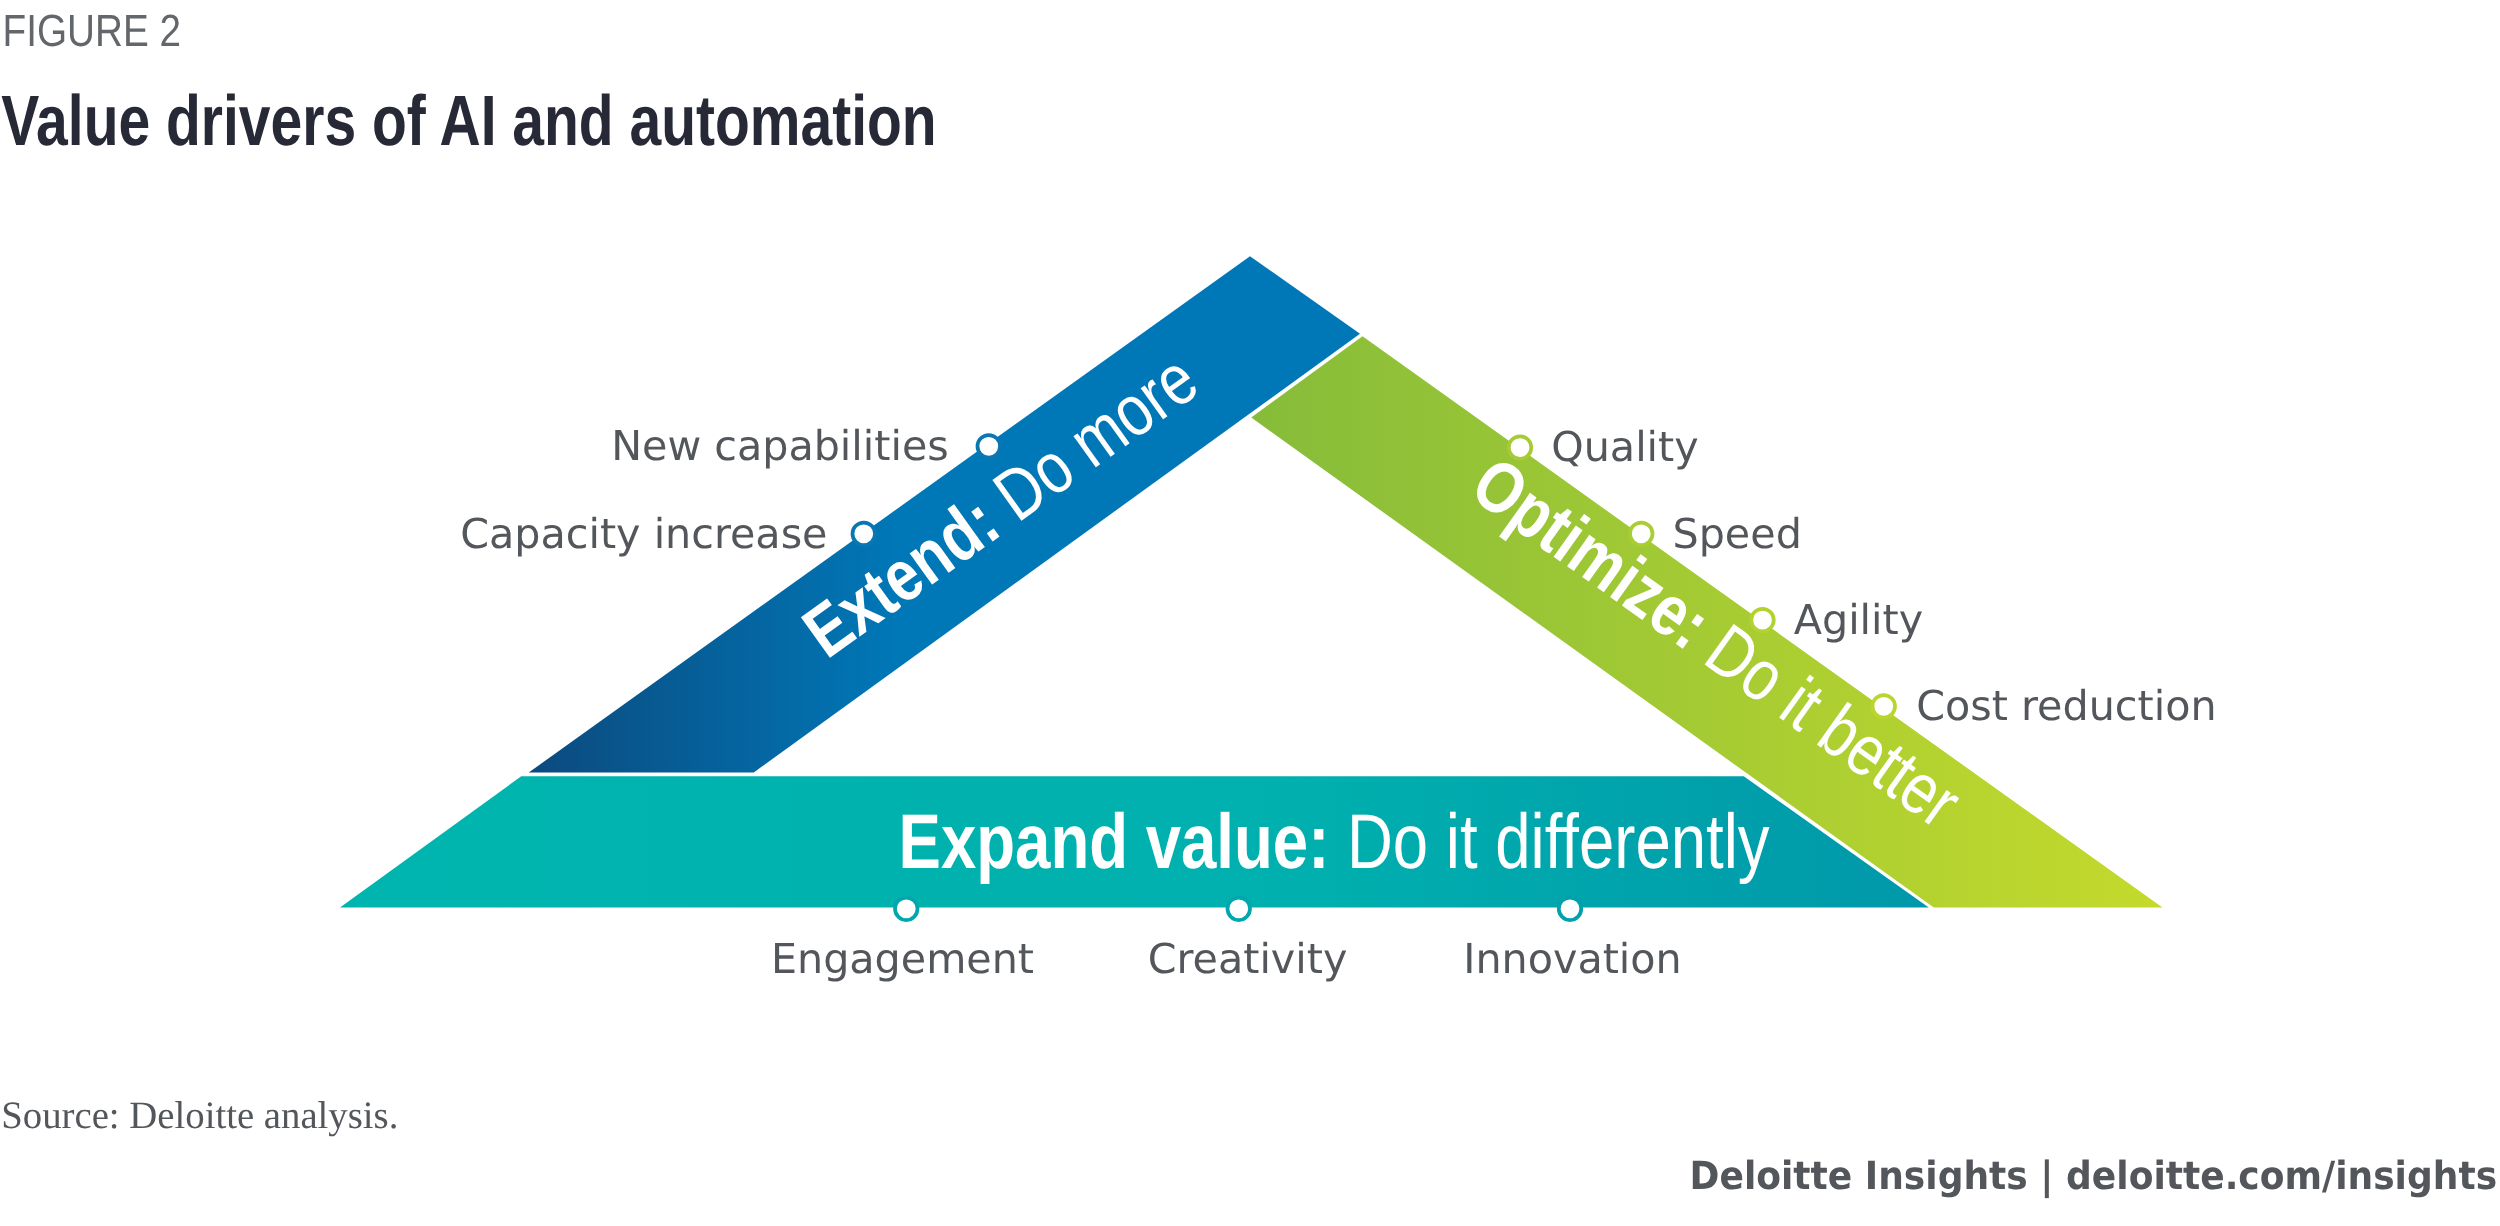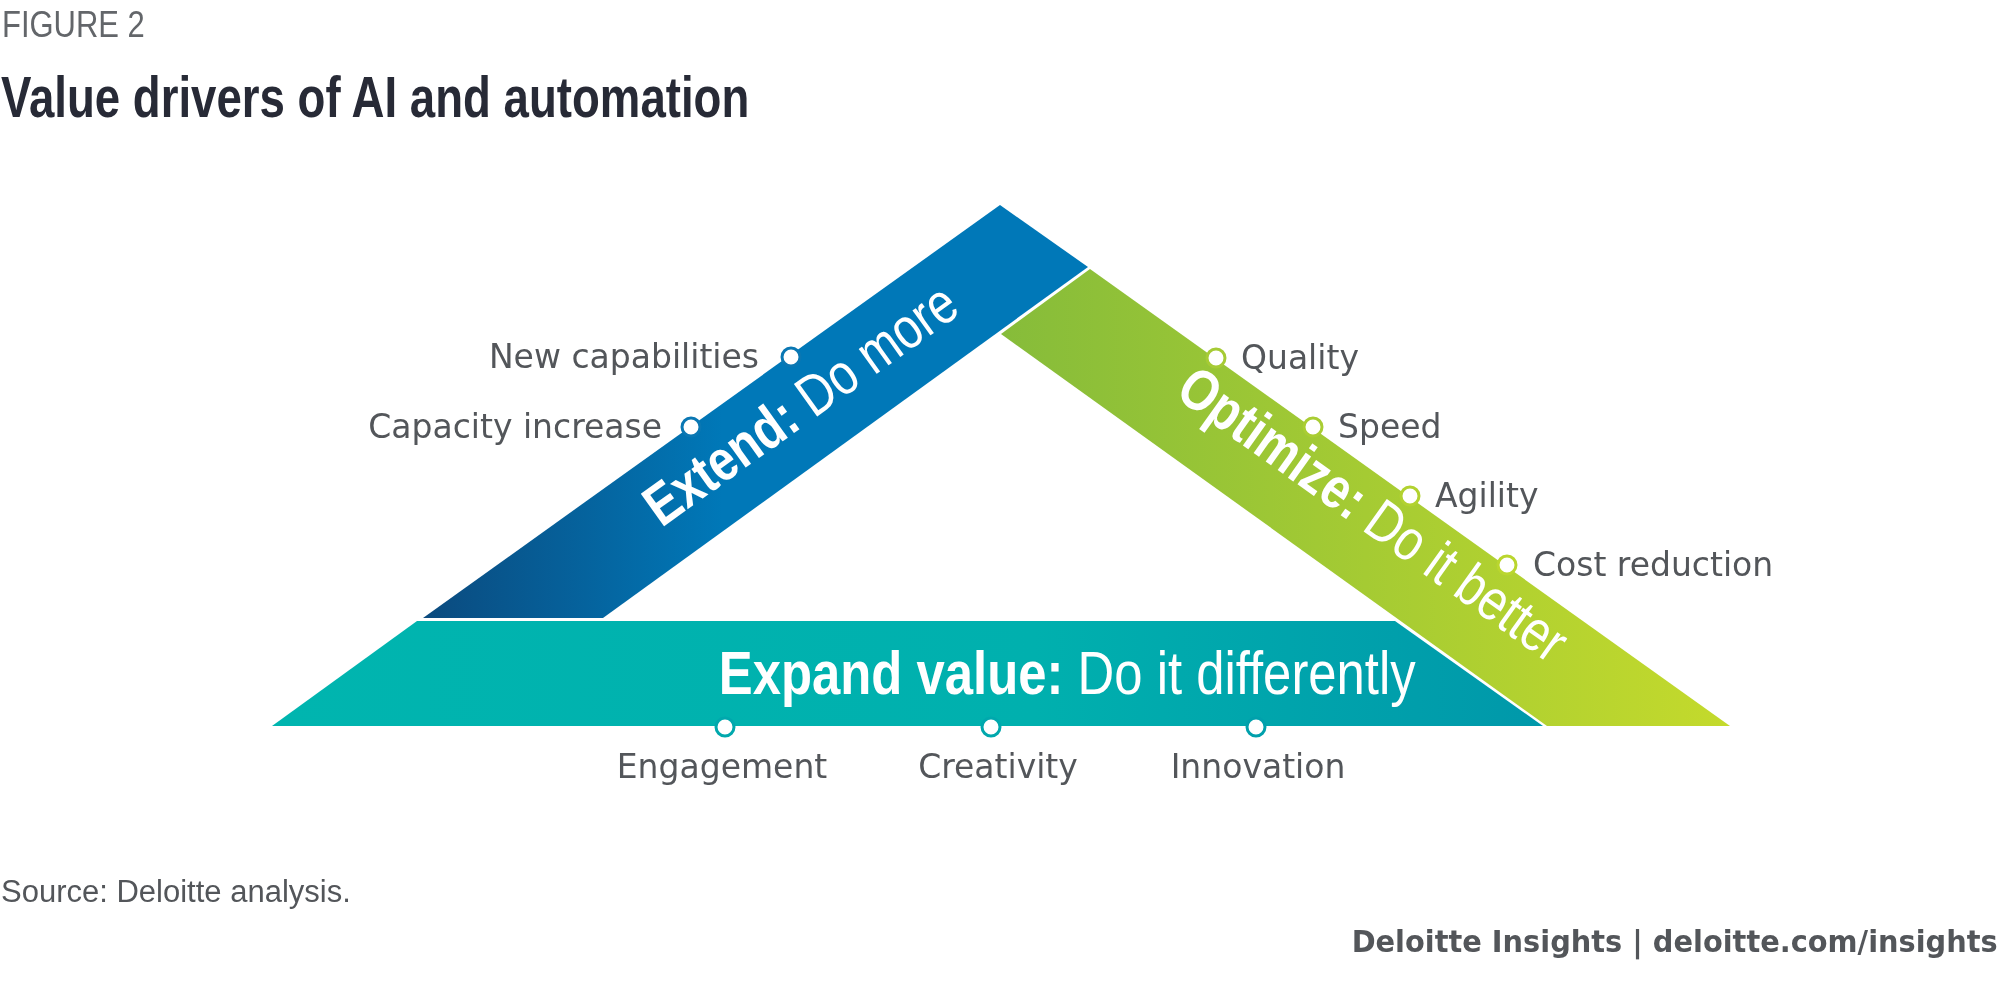--- a/index.html
+++ b/index.html
@@ -1,19 +1,19 @@
 <!DOCTYPE html>
 <html><head>
 <meta charset="utf-8">
 <style>
   html, body { margin: 0; padding: 0; background: #ffffff; }
   body { width: 2000px; height: 981px; position: relative; overflow: hidden; font-family: "DejaVu Sans", sans-serif; }
   .fig-label { position: absolute; left: 2px; top: 4px; font-family: "Liberation Sans", sans-serif; font-size: 36px; color: #63666A; transform: scaleX(0.86); transform-origin: left top; letter-spacing: 0px; }
   .fig-title { position: absolute; left: 1px; top: 64px; font-family: "Liberation Sans", sans-serif; font-weight: bold; font-size: 57px; color: #272A36; transform: scaleX(0.80); transform-origin: left top; white-space: nowrap; }
-  .source { position: absolute; left: 1px; top: 874px; font-family: Liberation Sans, sans-serif; font-size: 31px; color: #53565A; white-space: nowrap; }
+  .source { position: absolute; left: 1px; top: 874px; font-family: Liberation Serif, serif; font-size: 31px; color: #53565A; white-space: nowrap; }
   .credit { position: absolute; right: 2px; top: 923px; font-family: "DejaVu Sans", sans-serif; font-weight: bold; font-size: 31px; color: #53565A; white-space: nowrap; transform: scaleX(0.93); transform-origin: right top; }
   svg.diagram { position: absolute; left: 0; top: 0; }
   .lbl { font-family: "DejaVu Sans", sans-serif; font-size: 33px; fill: #53565A; }
   .band-bold { font-family: "Liberation Sans", sans-serif; font-weight: bold; fill: #ffffff; }
   .band-light { font-family: "Liberation Sans", sans-serif; font-weight: normal; fill: #ffffff; }
 </style>
 </head>
 <body>
 
 <div class="fig-label">FIGURE 2</div>

